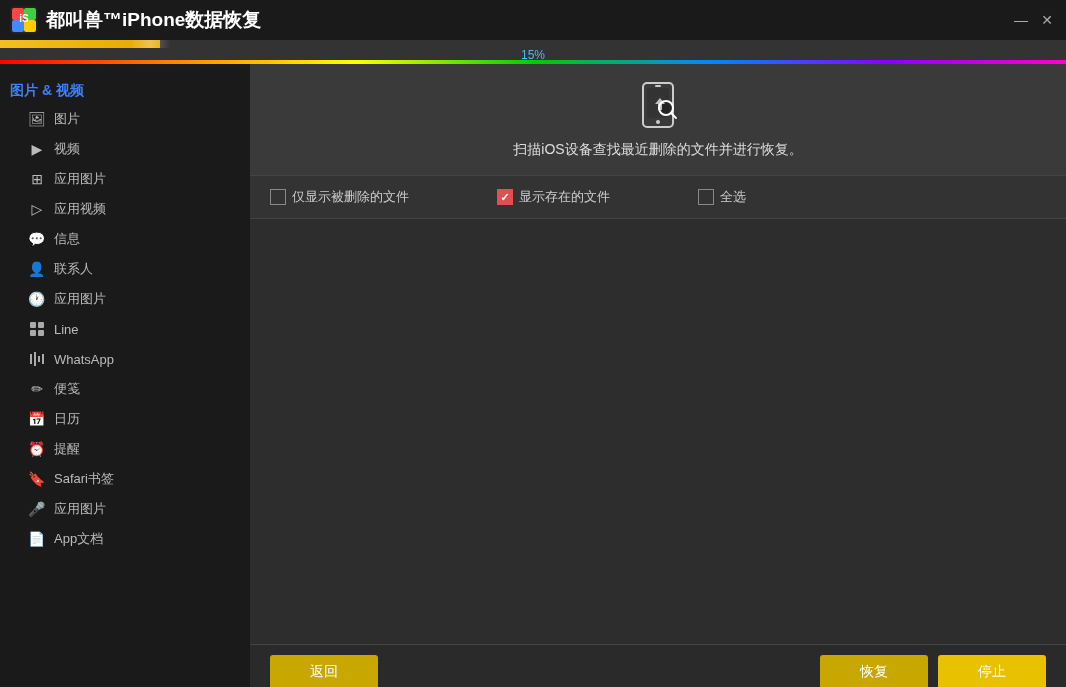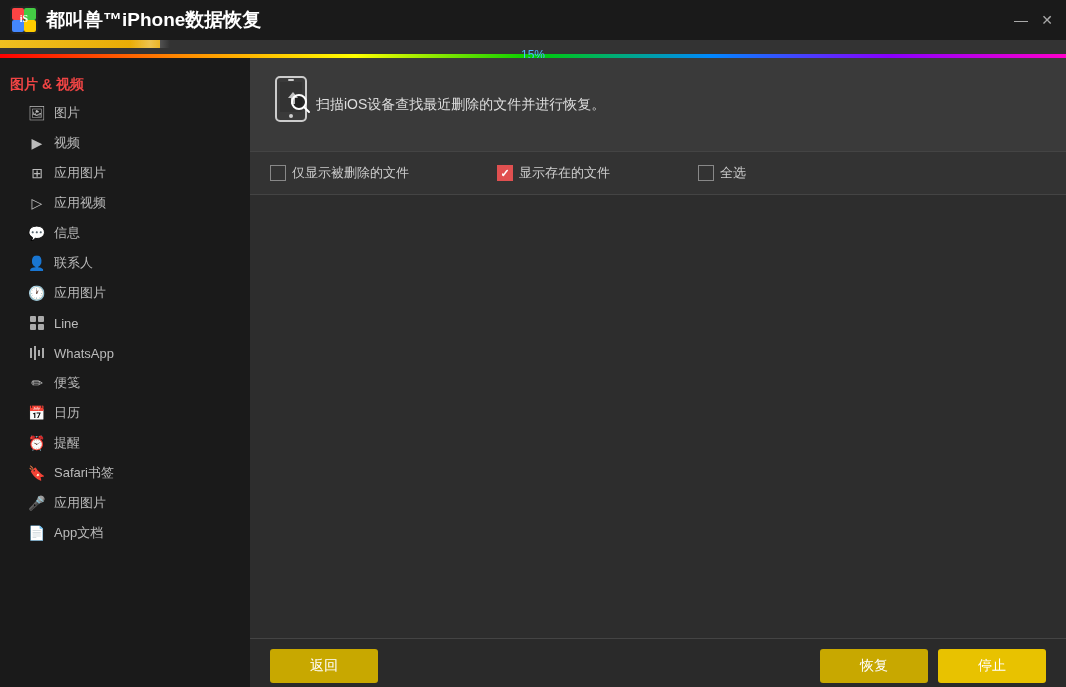--- a/index.html
+++ b/index.html
@@ -23,21 +23,20 @@
       position: relative;
     }
     .title-bar-icon {
       width: 28px;
       height: 28px;
       margin-right: 8px;
       display: flex;
       align-items: center;
       justify-content: center;
       font-size: 20px;
-      font-family: Liberation Serif, serif;
     }
     .title-bar-title {
       color: #fff;
       font-size: 19px;
       font-weight: bold;
     }
     .title-bar-controls {
       position: absolute;
       right: 10px;
       top: 50%;
@@ -99,21 +98,21 @@
 
     
     .sidebar {
       width: 250px;
       background: #1a1a1a;
       padding: 10px 0;
       overflow-y: auto;
       flex-shrink: 0;
     }
     .sidebar-category {
-      color: #ef4444;
+      color: #3b82f6;
       font-size: 14px;
       font-weight: bold;
       padding: 8px 10px 4px 10px;
     }
     .sidebar-item {
       display: flex;
       align-items: center;
       padding: 6px 10px 6px 28px;
       cursor: pointer;
       color: #bbb;
@@ -135,21 +134,21 @@
       flex: 1;
       background: #2a2a2a;
       display: flex;
       flex-direction: column;
       position: relative;
     }
     .content-header {
       background: #3a3a3a;
       padding: 16px;
       display: flex;
-      flex-direction: row;
+      flex-direction: column;
       align-items: center;
       border-bottom: 1px solid #444;
     }
     .phone-icon-wrap {
       margin-bottom: 8px;
     }
     .phone-icon-svg {
       width: 50px;
       height: 50px;
     }
@@ -230,21 +229,21 @@
     }
     .btn-stop {
       background: #e8c200;
       color: #fff;
     }
     .btn-spacer { flex: 1; }
 
     
     .progress-wrapper {
       position: relative;
-      height: 14px;
+      height: 20px;
       background: #333;
     }
   </style>
 </head>
 <body>
 
 <div class="title-bar">
   <div class="title-bar-icon">
     <svg width="28" height="28" viewBox="0 0 28 28">
       <rect x="0" y="0" width="28" height="28" rx="4" fill="#222"></rect>

